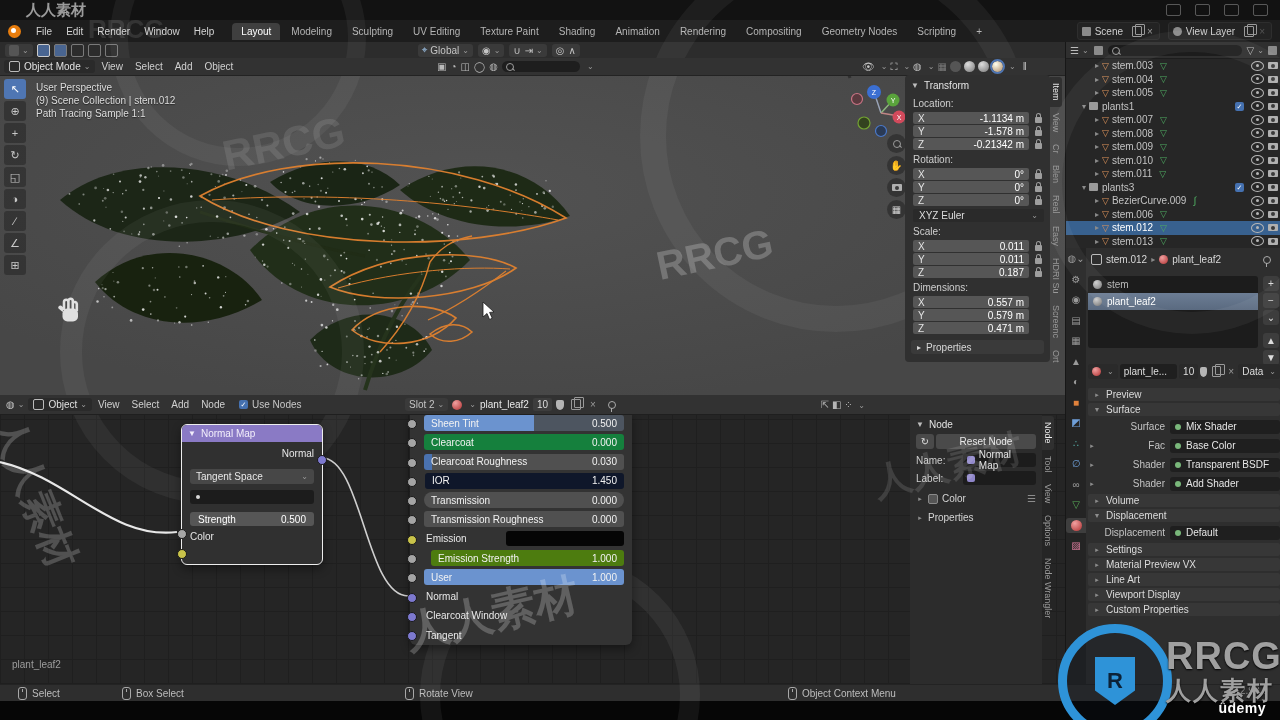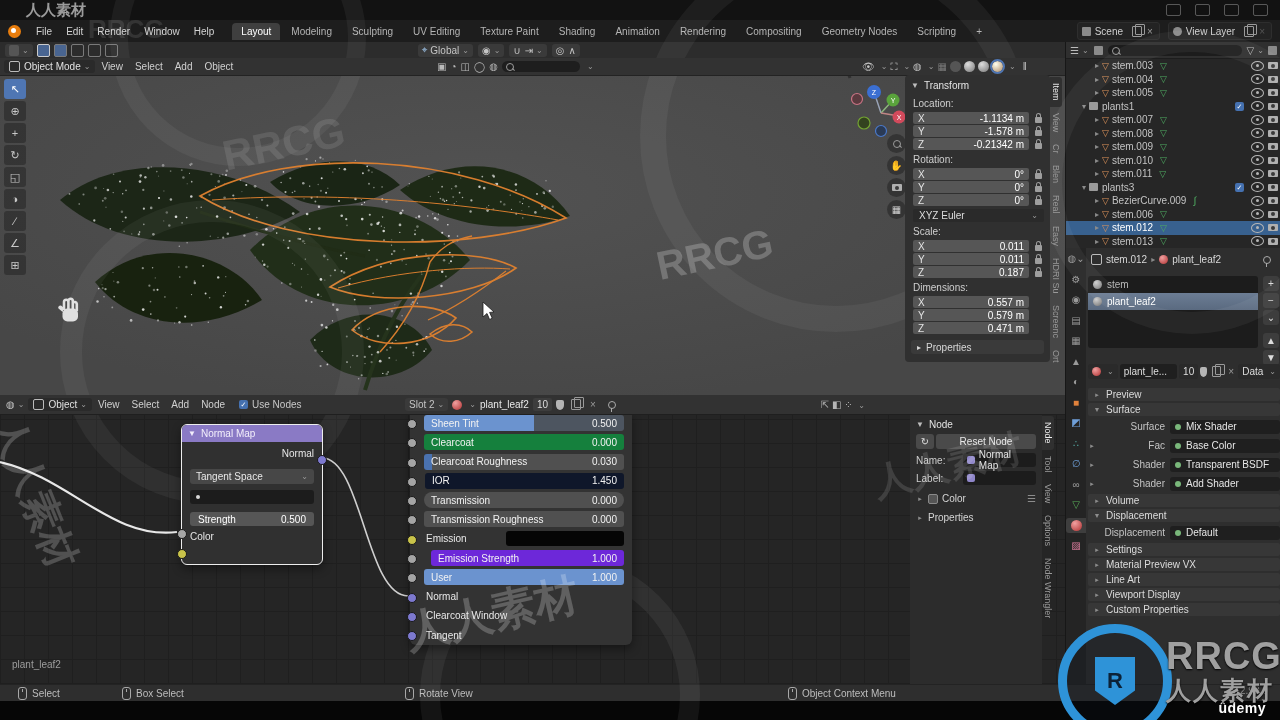--- a/index.html
+++ b/index.html
@@ -904,20 +904,25 @@
         <span class="drop">⌄</span>
       <span style="opacity:.5">▦</span>
       <span class="sphere" style="background:#555;"></span>
       <span class="sphere"></span>
       <span class="sphere"></span>
       <span class="sphere on" style="background:radial-gradient(circle at 35% 30%,#ffe,#a86);"></span>
       <span class="drop">⌄</span>
       <span style="margin-left:4px;letter-spacing:1px;">‖</span>
     </div>
 
+    <div id="vp-overlay-text">
+      <div>User Perspective</div>
+      <div>(9) Scene Collection | stem.012</div>
+      <div>Path Tracing Sample 1:1</div>
+    </div>
 
     <div id="vp-toolbar">
         <div class="vt-btn active">↖</div>
         <div class="vt-btn">⊕</div>
         <div class="vt-btn">+</div>
         <div class="vt-btn">↻</div>
         <div class="vt-btn">◱</div>
         <div class="vt-btn">◑</div>
         <div class="vt-btn">∕</div>
         <div class="vt-btn">∠</div>
@@ -1175,21 +1180,21 @@
               <span class="bval">0.000</span>
             </div>
           </div>
           <div class="brow">
             <span class="sock yellow" style="left: -17px; top: 4px;"></span>
             <span class="plain">Emission</span>
             <span class="bswatch"></span>
           </div>
           <div class="brow">
             <span class="sock gray" style="left: -17px; top: 4px;"></span>
-            <div class="bfield" style="margin-left: 7px; background: #6d28d9;">
+            <div class="bfield" style="margin-left: 7px; background: #4d7c0f;">
               <span>Emission Strength</span>
               <span class="bval">1.000</span>
             </div>
           </div>
           <div class="brow">
             <span class="sock gray" style="left: -17px; top: 4px;"></span>
             <div class="bfield" style="background: rgb(107, 147, 207);">
               <span>User</span>
               <span class="bval">1.000</span>
             </div>

